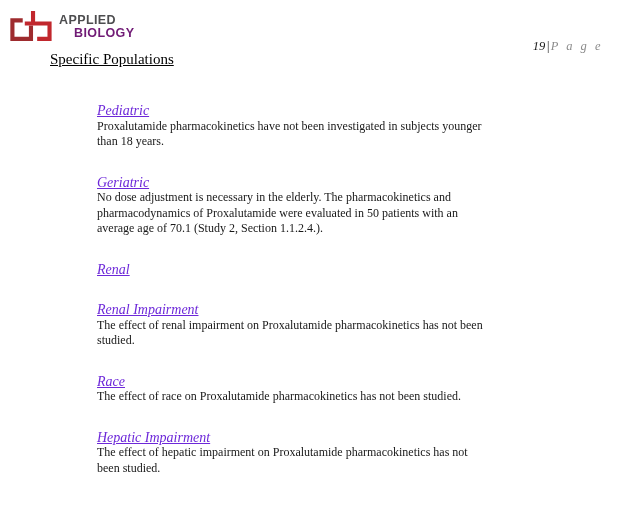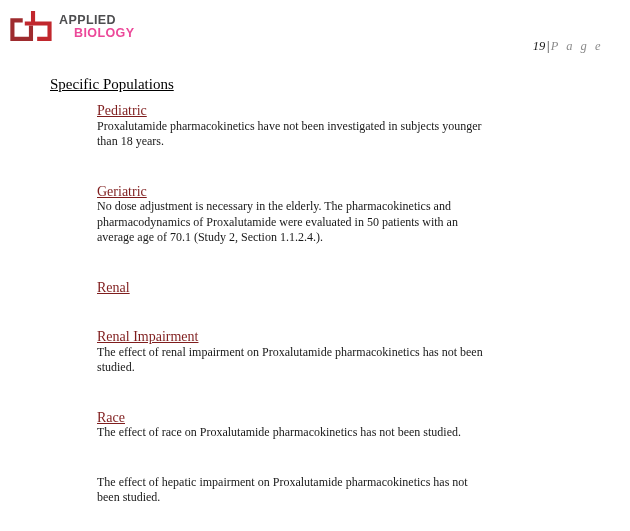--- a/index.html
+++ b/index.html
@@ -15,45 +15,45 @@
   
   .logo { position:absolute; left:10px; top:9px; display:flex; align-items:center; }
   .logo-mono { width:44px; height:33px; display:block; }
   .logo-text {
     margin-left:5px; margin-top:3px;
     font-family:"Liberation Sans", sans-serif;
     font-weight:bold; font-size:12.5px; line-height:13.5px;
     letter-spacing:0.4px;
   }
   .logo-line1 { color:#4d4d4f; }
-  .logo-line2 { color:#ec4899; margin-left:15px; }
+  .logo-line2 { color:#701a75; margin-left:15px; }
 
   
   .pagenum {
     position:absolute; top:39px; right:27px;
     font-size:12.5px; color:#1a1a1a; white-space:nowrap;font-style:italic;
   }
   .pagenum .sep { margin:0 1px 0 1px; }
   .pagenum .pglabel { color:#8b8b8b; letter-spacing:2.5px; }
 
   
   .doc-heading {
-    position:absolute; left:50px; top:76px;
+    position:absolute; left:50px; top:51px;
     font-size:15px; color:#000;
     text-decoration:underline;
     white-space:nowrap;
   }
   .sections {
     position:absolute; left:97px; top:103px; width:520px;
   }
-  .section + .section { margin-top:34px; }
+  .section + .section { margin-top:25px; }
   .section-title {
     font-size:14px; line-height:15.5px;
-    text-decoration:underline;
-    color:#7f1d1d;
+    font-style:italic; text-decoration:underline;
+    color:#6d28d9;
   }
   .section-body {
     margin:0; font-size:12px; line-height:15.5px;
     color:#181818; white-space:pre-wrap;
   }
 </style>
 </head>
 <body>
 
 <div class="page">
@@ -101,18 +101,19 @@
       <p class="section-body">The effect of renal impairment on Proxalutamide pharmacokinetics has not been
 studied.</p>
     </div>
 
     <div class="section">
       <div class="section-title">Race</div>
       <p class="section-body">The effect of race on Proxalutamide pharmacokinetics has not been studied.</p>
     </div>
 
     <div class="section">
+      <div class="section-title">Hepatic Impairment</div>
       <p class="section-body">The effect of hepatic impairment on Proxalutamide pharmacokinetics has not
 been studied.</p>
     </div>
 
   </div>
 </div>
 
 </body></html>

